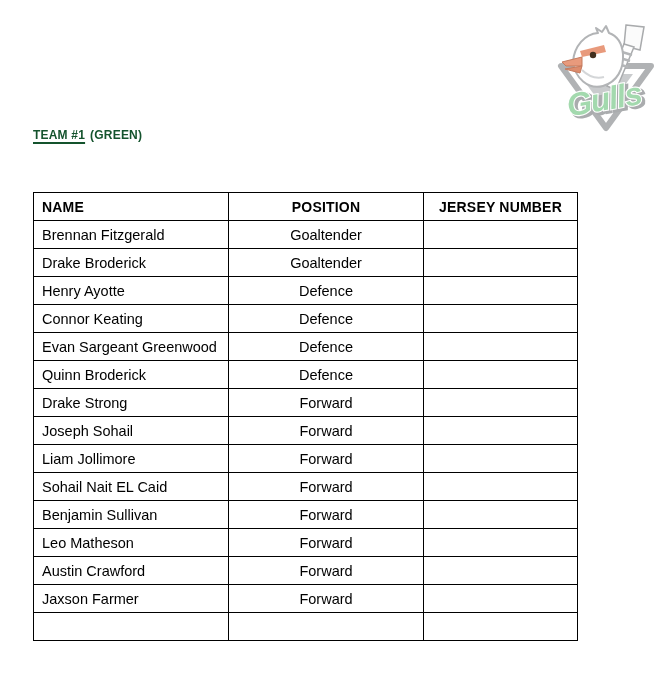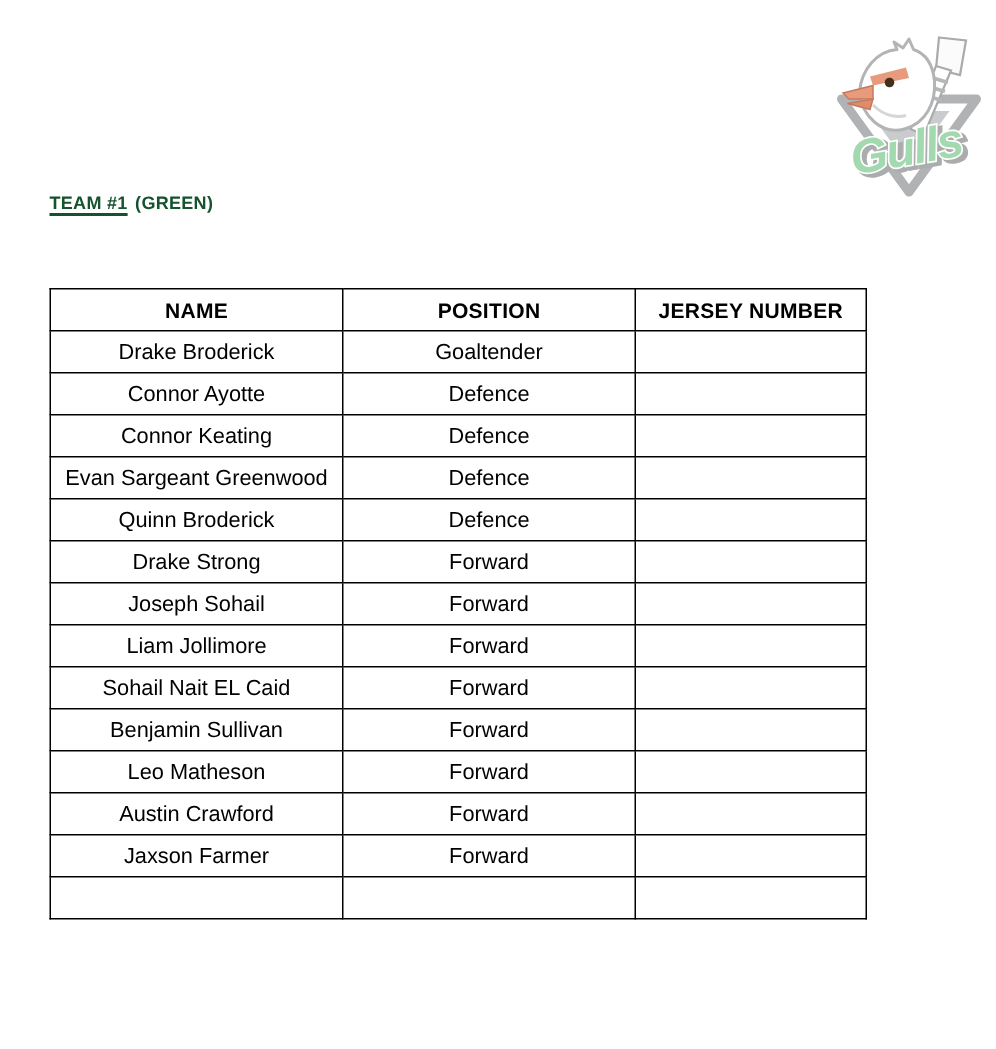--- a/index.html
+++ b/index.html
@@ -59,21 +59,21 @@
     vertical-align: middle;
     overflow: hidden;
     white-space: nowrap;
   }
   table.roster th {
     font-weight: bold;
     text-align: center;
     font-size: 14px;
     letter-spacing: 0.2px;
   }
-  table.roster th.left, table.roster td.left { text-align: center; }
+  table.roster th.left, table.roster td.left { text-align: left; }
   table.roster td.center { text-align: center; }
 </style>
 </head>
 <body>
 
 <div class="page">
 
   <svg class="logo" viewBox="0 0 108 115" aria-hidden="true">
 
     <g>
@@ -117,26 +117,31 @@
       </colgroup>
     <thead>
       <tr>
         <th class="left">NAME</th>
         <th>POSITION</th>
         <th>JERSEY NUMBER</th>
       </tr>
     </thead>
     <tbody>
         <tr>
+          <td class="left">Brennan Fitzgerald</td>
+          <td class="center">Goaltender</td>
+          <td class="center"></td>
+        </tr>
+        <tr>
           <td class="left">Drake Broderick</td>
           <td class="center">Goaltender</td>
           <td class="center"></td>
         </tr>
         <tr>
-          <td class="left">Connor Ayotte</td>
+          <td class="left">Henry Ayotte</td>
           <td class="center">Defence</td>
           <td class="center"></td>
         </tr>
         <tr>
           <td class="left">Connor Keating</td>
           <td class="center">Defence</td>
           <td class="center"></td>
         </tr>
         <tr>
           <td class="left">Evan Sargeant Greenwood</td>

